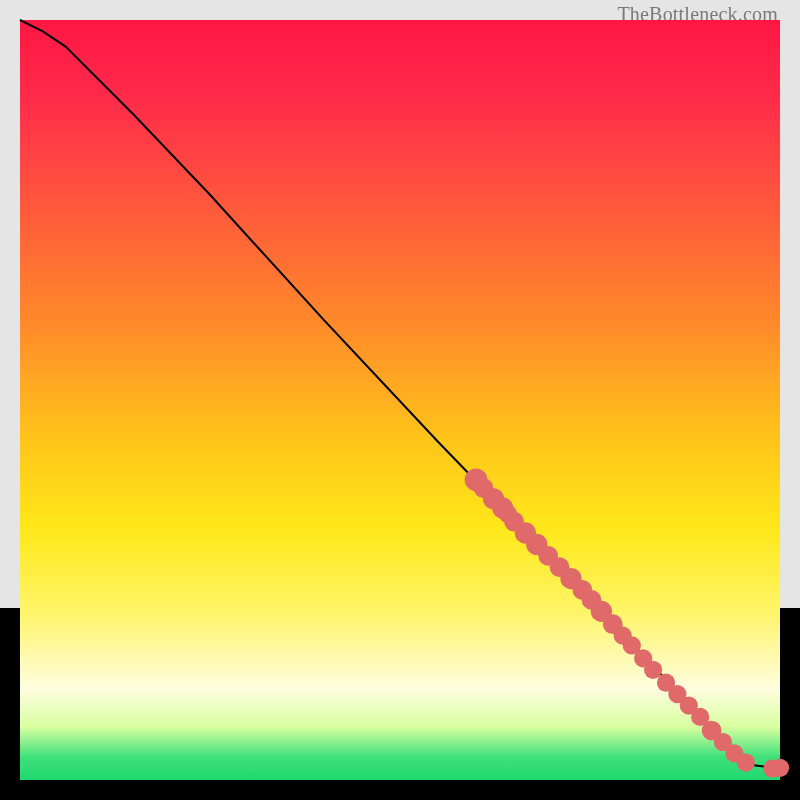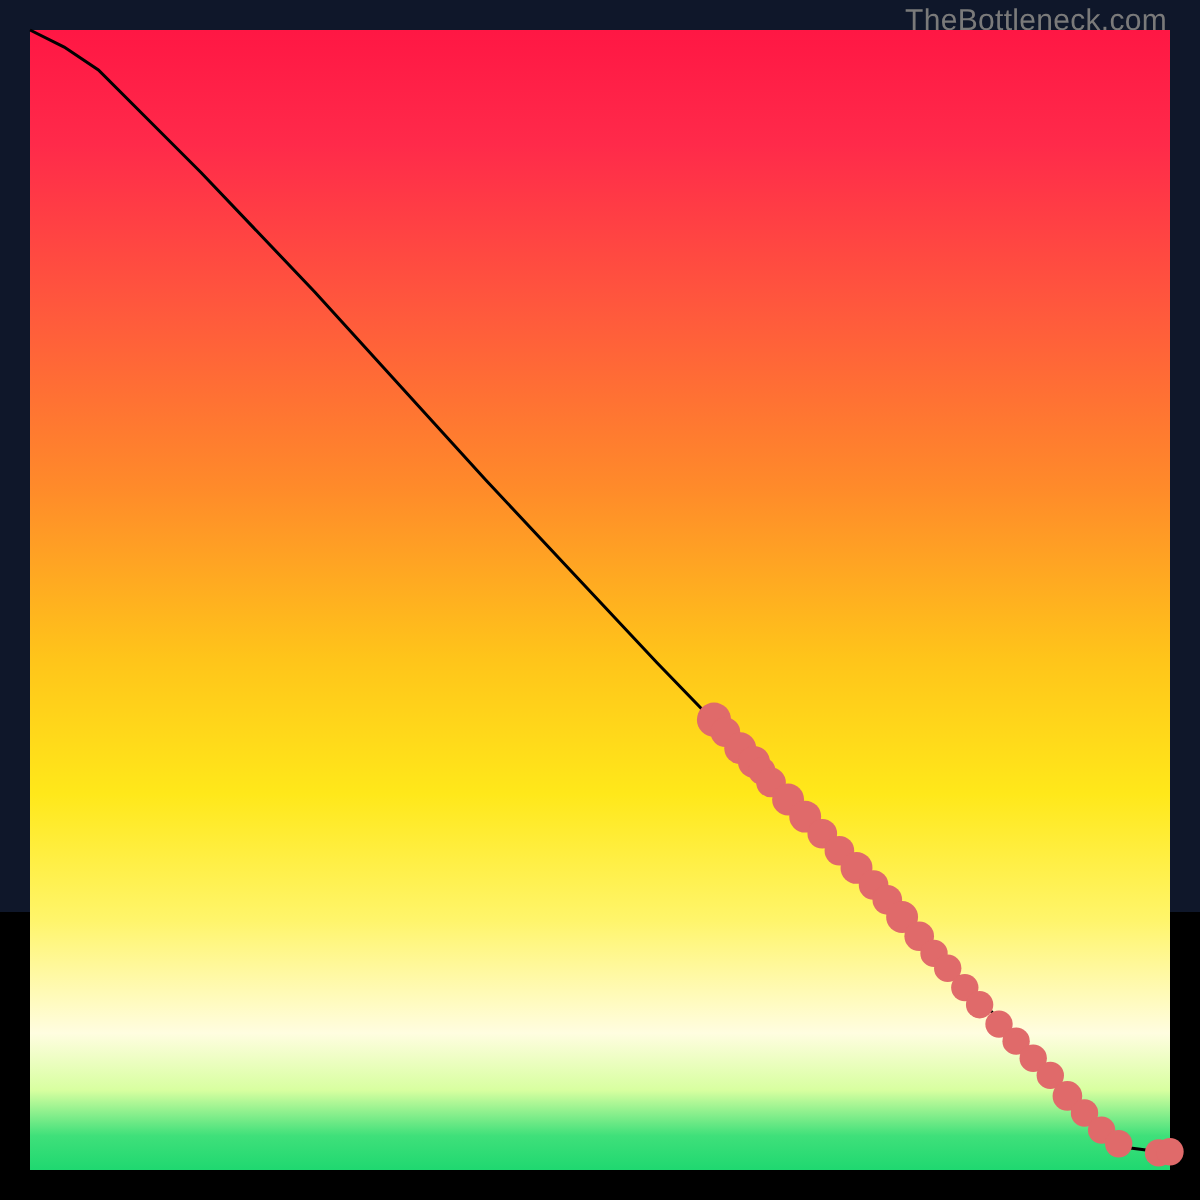--- a/index.html
+++ b/index.html
@@ -8,21 +8,22 @@
     width: 800px;
     height: 800px;
     overflow: hidden;
     background: #000;
     font-family: Arial, Helvetica, sans-serif;
   }
   .frame {
     position: relative;
     width: 800px;
     height: 608px;
-    background: #0f172a;
+    background: #e5e5e5;
+    font-family: Liberation Serif, serif;
   }
   .plot-area {
     position: absolute;
     left: 20px;
     top: 20px;
     width: 760px;
     height: 760px;
     
     background: linear-gradient(
       to bottom,

